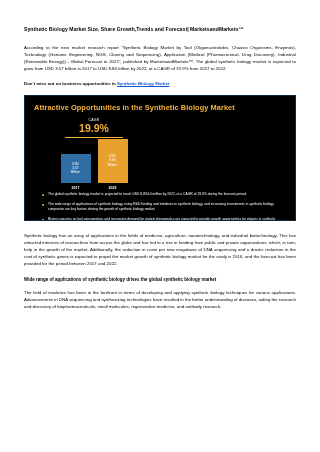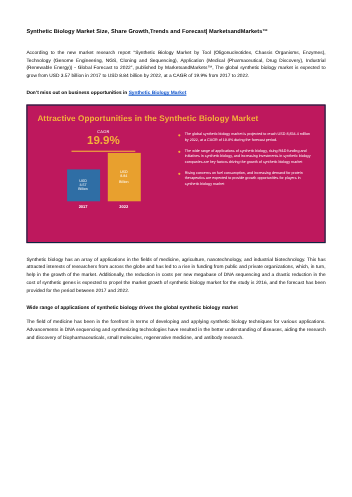--- a/index.html
+++ b/index.html
@@ -51,37 +51,38 @@
     font-weight: bold;
     line-height: 1.6;
     margin: 9px 0 6px 0;
   }
 
   
   .infographic {
     width: 272px;
     height: 126px;
     margin: 2px 0 11px 0;
-    background: #be185d;
+    background: #000000;
     position: relative;
     overflow: hidden;
     box-sizing: border-box;
     border: 1px solid #0b2742;
   }
   .ig-title {
     color: #f3b13a;
     font-size: 7.4px;
     font-weight: bold;
     padding: 7px 0 0 9px;
     letter-spacing: 0.01em;
   }
   .ig-body {
     display: flex;
     padding: 6px 9px 0 9px;
     box-sizing: border-box;
+    flex-direction: column;
   }
   .ig-left {
     width: 120px;
     position: relative;
   }
   .ig-right {
     flex: 1;
     padding-left: 8px;
     padding-top: 2px;
   }

